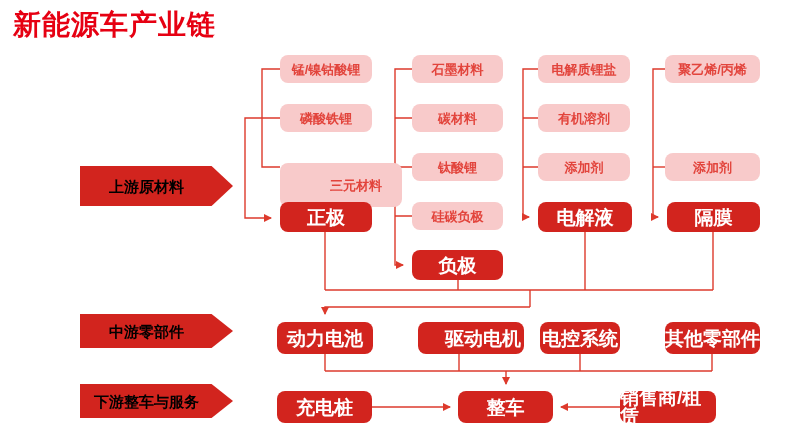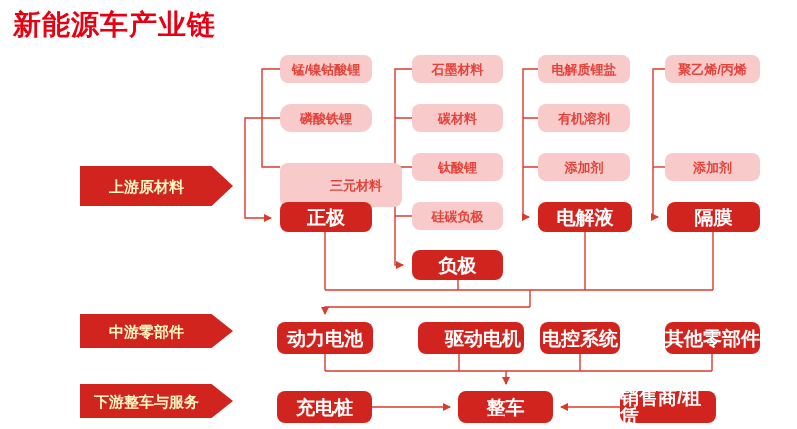--- a/index.html
+++ b/index.html
@@ -18,21 +18,21 @@
     line-height:1;
   }
   .dark-box {
     position:absolute; background:#d2241e; border-radius:8px;
     color:#ffffff; font-weight:bold; font-size:19px;
     display:flex; align-items:center; justify-content:center; text-align:left;
     line-height:1;
   }
   .stage-arrow {
     position:absolute; left:80px; width:153px; background:#d2241e;
-    color:#fef9c3; font-weight:bold; font-size:15px;
+    color:#000000; font-weight:bold; font-size:15px;
     display:flex; align-items:center; justify-content:center;
     clip-path:polygon(0 0, 86% 0, 100% 50%, 86% 100%, 0 100%);
     padding-right:20px; box-sizing:border-box; line-height:1;
   }
   svg.lines { position:absolute; left:0; top:0; pointer-events:none; }
 </style>
 </head>
 <body>
 
 <div id="canvas">
@@ -86,21 +86,21 @@
     <span>上游原材料</span>
   </div>
   <div class="stage-arrow" style="top:314px; height:34px;text-align:center;">
     <span>中游零部件</span>
   </div>
   <div class="stage-arrow" style="top:384px; height:34px;">
     <span>下游整车与服务</span>
   </div>
 
   <div class="pink-box" style="left:280px; top:55px;  width:92px; height:28px;">锰/镍钴酸锂</div>
-  <div class="pink-box" style="left:280px; top:104px; width:92px; height:28px;border-radius:11px;">磷酸铁锂</div>
+  <div class="pink-box" style="left:280px; top:104px; width:92px; height:28px;">磷酸铁锂</div>
   <div class="pink-box" style="left:280px; top:163px; width:92px; height:44px;padding-left:30px;">三元材料</div>
   <div class="dark-box" style="left:280px; top:202px; width:92px; height:30px;">正极</div>
 
   <div class="pink-box" style="left:412px; top:55px;  width:91px; height:28px;">石墨材料</div>
   <div class="pink-box" style="left:412px; top:104px; width:91px; height:28px;">碳材料</div>
   <div class="pink-box" style="left:412px; top:202px; width:91px; height:28px;">硅碳负极</div>
   <div class="pink-box" style="left:412px; top:153px; width:91px; height:28px;">钛酸锂</div>
   <div class="dark-box" style="left:412px; top:250px; width:91px; height:30px;">负极</div>
 
   <div class="pink-box" style="left:538px; top:55px;  width:92px; height:28px;">电解质锂盐</div>

